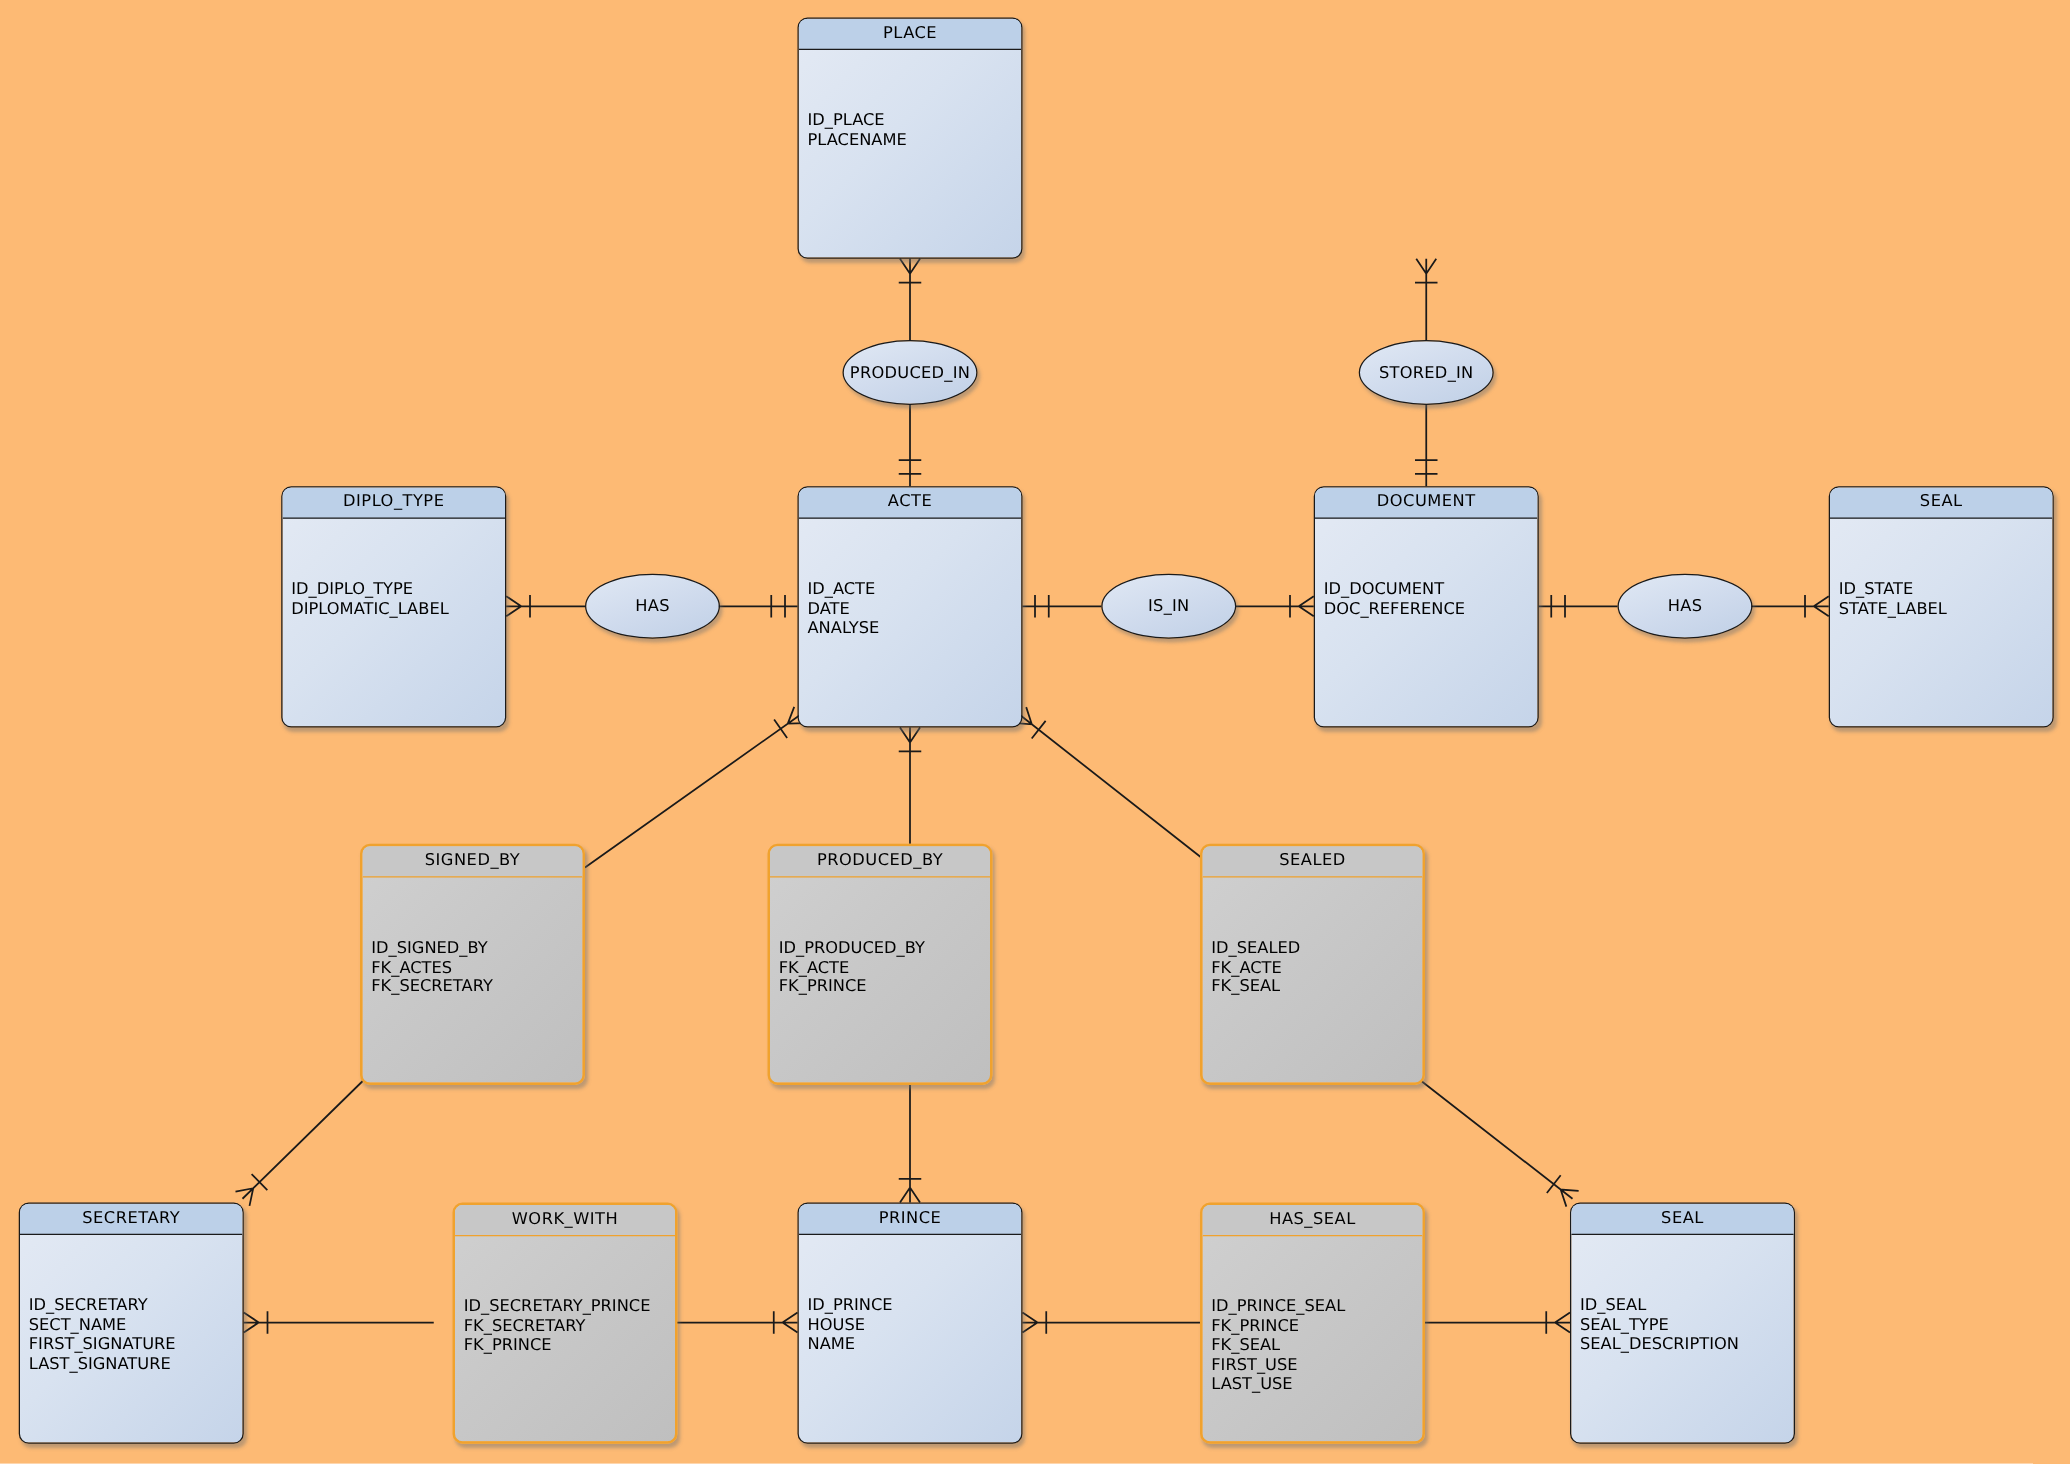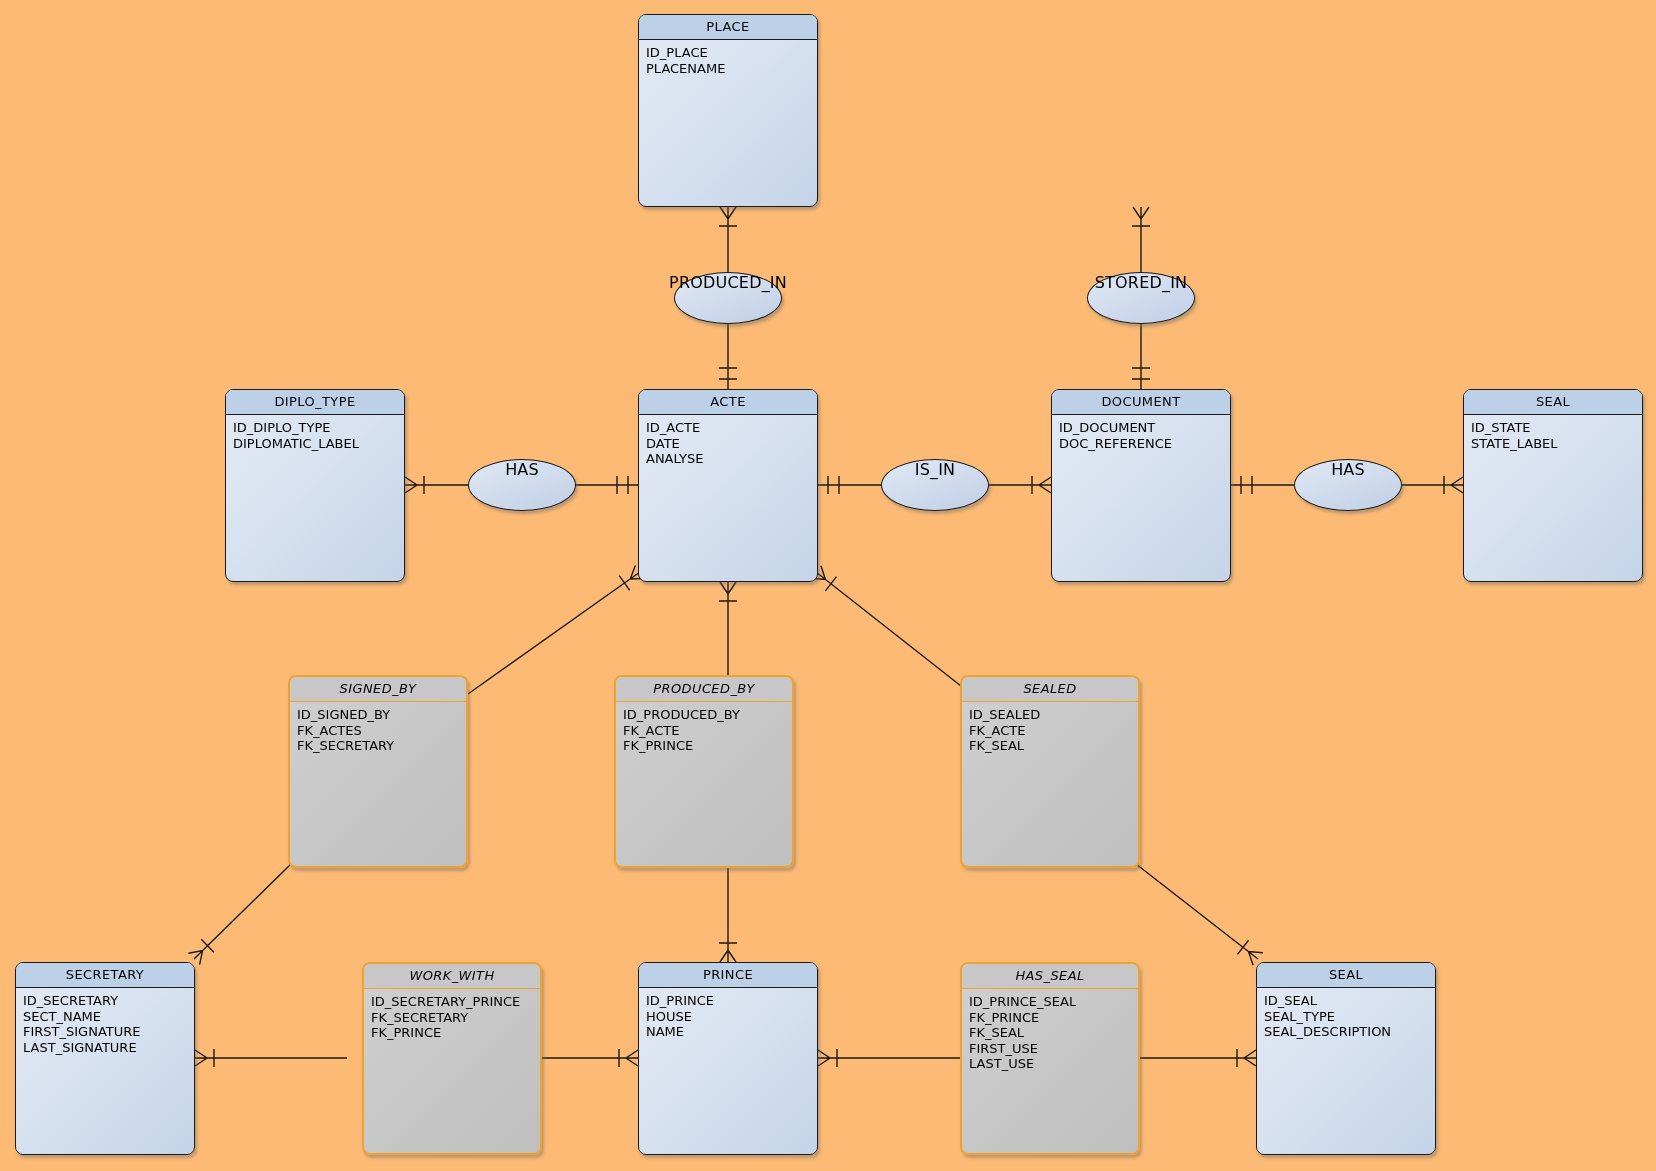--- a/index.html
+++ b/index.html
@@ -27,43 +27,43 @@
     background:var(--entity-header,#bcd0e8);
     border-bottom:1.5px solid var(--line,#2e2e2e);
   }
   .node.junction{
     background:linear-gradient(135deg,#d0d0d0 0%,#c8c8c8 45%,#bfbfbf 100%);
     border:2px solid var(--junction-border,#f0a22e);
   }
   .node.junction .node-title{
     background:#c7c7c7;
     border-bottom:1.5px solid var(--junction-border,#f0a22e);
-    font-style:italic;
   }
   .node-title{
     height:24px;line-height:24px;
     text-align:center;
     font-size:13px;letter-spacing:.4px;color:#000;
   }
   .node-attrs{
     padding:5px 7px;
     font-size:13px;line-height:15.5px;
     color:#000;
     white-space:pre-line;
+    margin-top:44px;
   }
   .rel{
     position:absolute;
     width:108px;height:52px;
     border:1.5px solid var(--line,#2e2e2e);
     border-radius:50%;
     box-sizing:border-box;
     background:linear-gradient(160deg,#e0e8f4 0%,#cdd9ec 60%,#c0d0e6 100%);
     box-shadow:2px 3px 3px rgba(110,110,110,.45);
-    display:flex;align-items:flex-start;justify-content:center;
-    font-size:16px;color:#000;letter-spacing:.2px;
+    display:flex;align-items:center;justify-content:center;
+    font-size:13px;color:#000;letter-spacing:.2px;
   }
 </style>
 </head>
 <body>
 
 <div id="canvas" style="--entity-header: #bcd0e8; --junction-border: #f0a22e; --line: #1a1a1a;">
 
   <svg id="connector-layer" width="1656" height="1171" viewBox="0 0 1656 1171">
       <path d="M728 207 L728 272 M720 207 L728 219 L736 207 M719 226 L737 226" fill="none" stroke="#1a1a1a" stroke-width="1.4"></path>
       <path d="M728 324 L728 389 M719 379 L737 379 M719 368 L737 368" fill="none" stroke="#1a1a1a" stroke-width="1.4"></path>

